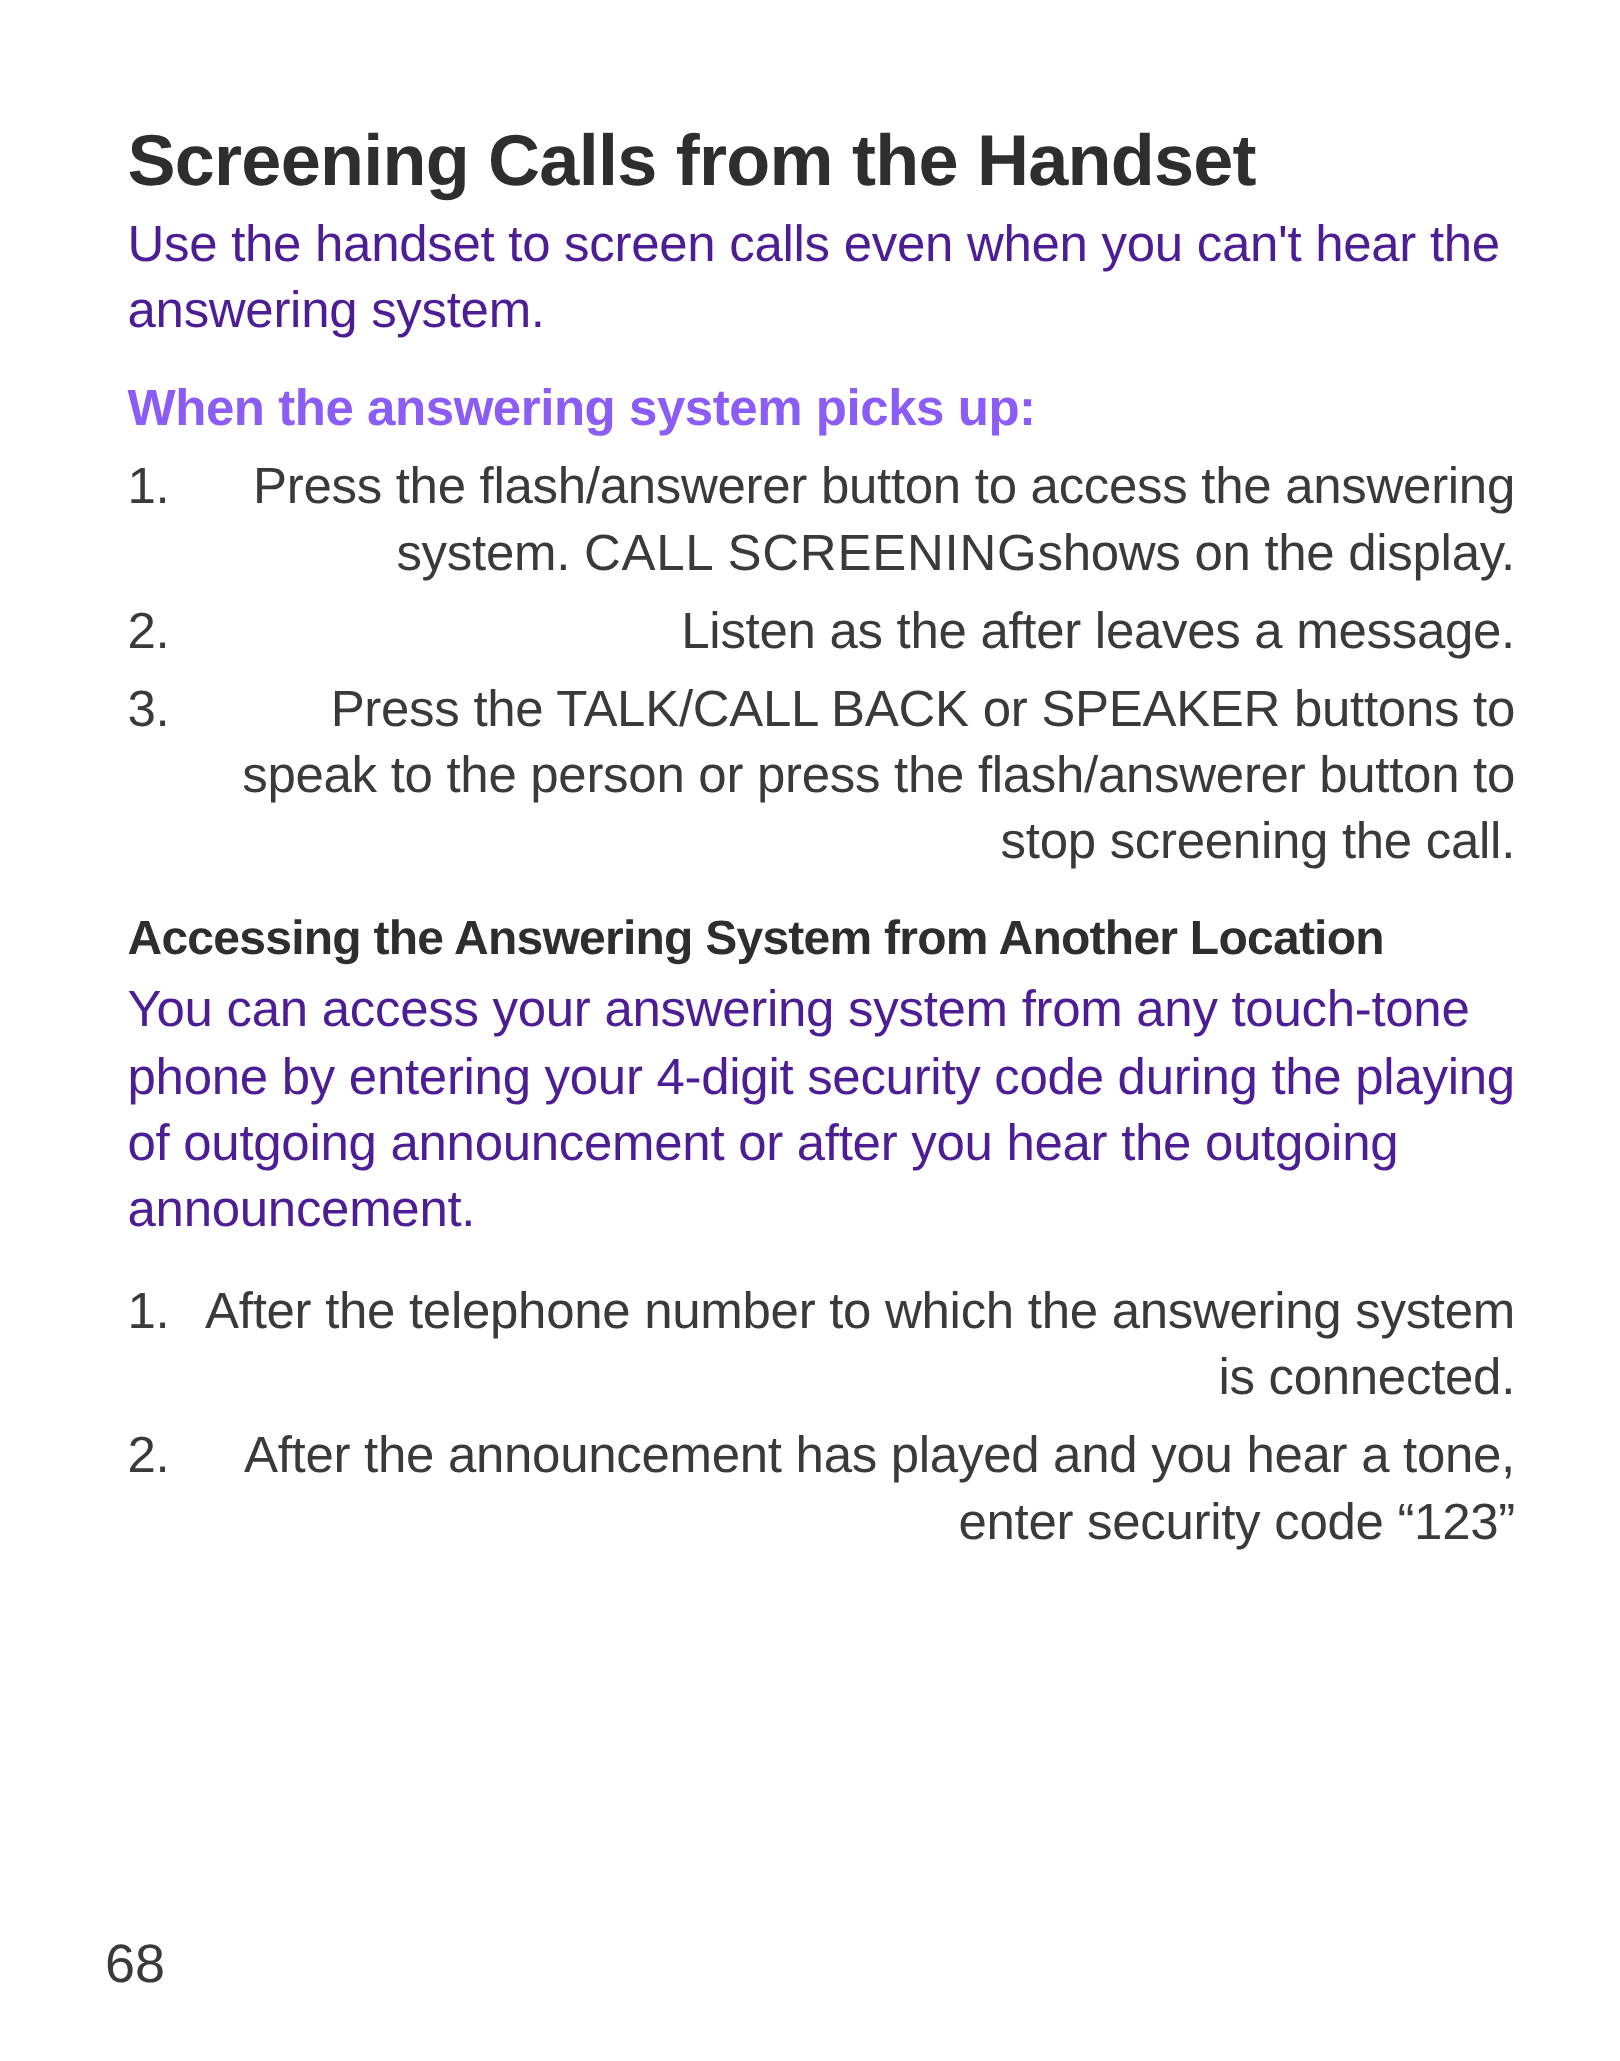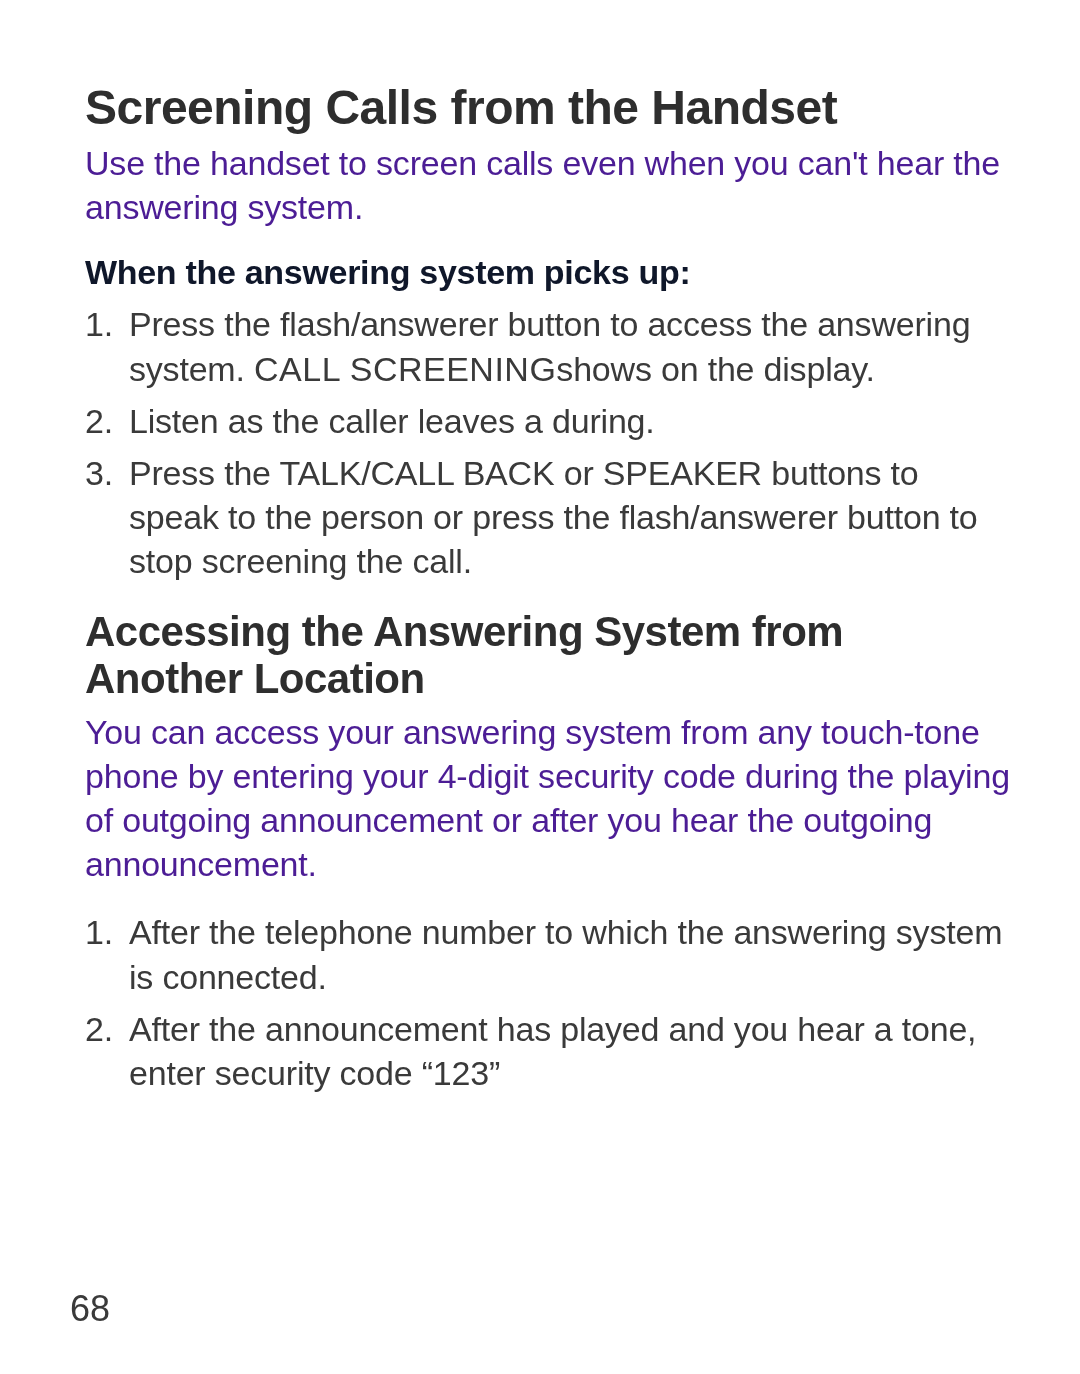--- a/index.html
+++ b/index.html
@@ -27,52 +27,53 @@
       font-size: 34px;
       font-weight: 400;
       color: #4c1d95;
       line-height: 1.3;
       margin-bottom: 24px;
       letter-spacing: -0.2px;
     }
     .heading-2 {
       font-size: 34px;
       font-weight: 600;
-      color: #0f172a;
+      color: #8b5cf6;
       margin-bottom: 10px;
       letter-spacing: -0.3px;
     }
     ol {
       list-style: none;
       counter-reset: item;
       margin-bottom: 24px;
     }
     ol li {
       counter-increment: item;
       font-size: 34px;
       font-weight: 400;
       color: #3a3a3a;
       line-height: 1.3;
       margin-bottom: 8px;
       padding-left: 44px;
       position: relative;
       letter-spacing: -0.2px;
+      text-align: right;
     }
     ol li::before {
       content: counter(item) ".";
       position: absolute;
       left: 0;
       top: 0;
     }
     .display-text {
       font-family: Arial, sans-serif;
       letter-spacing: 0.5px;
     }
     .heading-1b {
-      font-size: 42px;
+      font-size: 32px;
       font-weight: 700;
       color: #2e2e2e;
       line-height: 1.12;
       margin-bottom: 8px;
       letter-spacing: -0.5px;
     }
     .sub-block {
       padding-left: 44px;
       font-size: 34px;
       line-height: 1.3;
@@ -99,21 +100,21 @@
 
 <h1 class="heading-1">Screening Calls from the Handset</h1>
 <p class="intro-para">Use the handset to screen calls even when you can't hear the answering system.</p>
 
 <h2 class="heading-2">When the answering system picks up:</h2>
 
 <ol>
   <li>
     <span>Press the flash/answerer button to access the answering system. </span><span class="display-text">CALL SCREENING</span><span>shows on the display.</span>
   </li>
-  <li>Listen as the caller leaves a during.</li>
+  <li>Listen as the after leaves a message.</li>
   <li>Press the TALK/CALL BACK or SPEAKER buttons to speak to the person or press the flash/answerer button to stop screening the call.</li>
 </ol>
 
 <h1 class="heading-1b">Accessing the Answering System from Another Location</h1>
 <p class="intro-para">You can access your answering system from any touch-tone phone by entering your 4-digit security code during the playing of outgoing announcement or after you hear the outgoing announcement.</p>
 
 <ol>
   <li>After the telephone number to which the answering system is connected.</li>
   <li>
     <div class="sub-block" style="padding-left:0;">After the announcement has played and you hear a tone, enter security code “123”</div>

